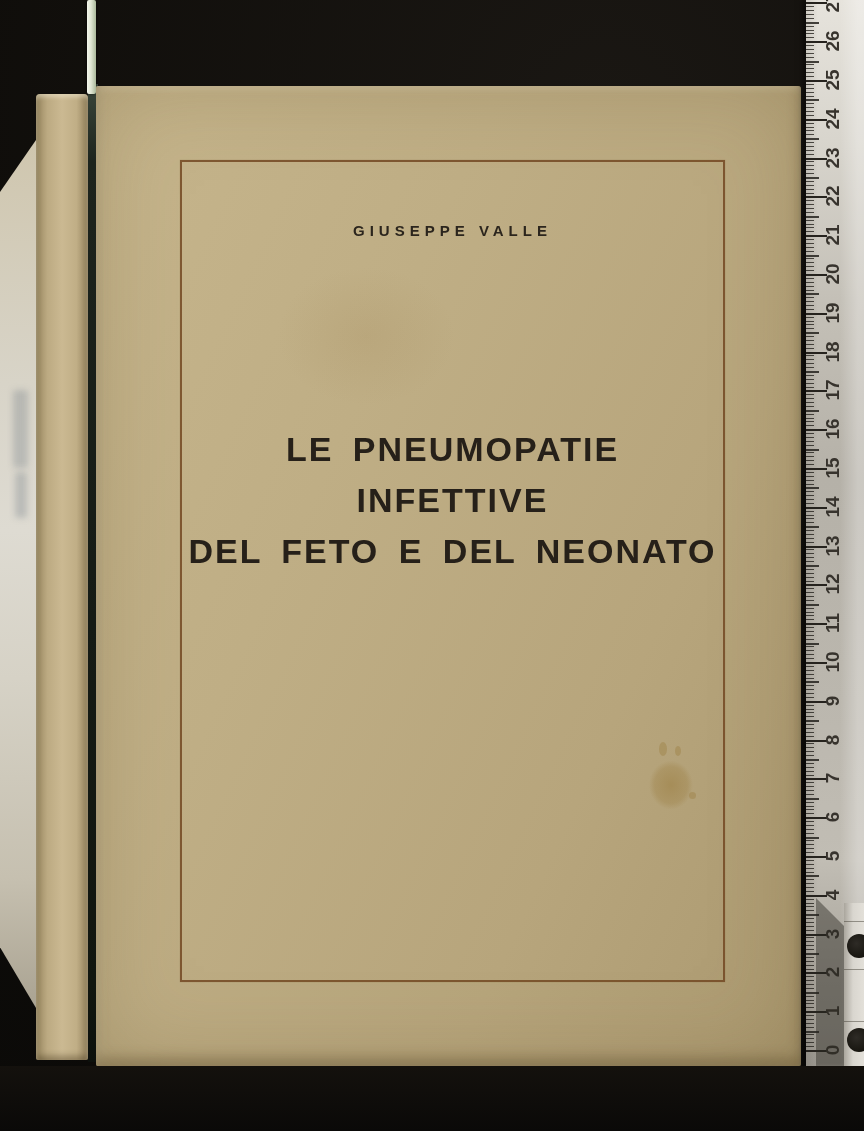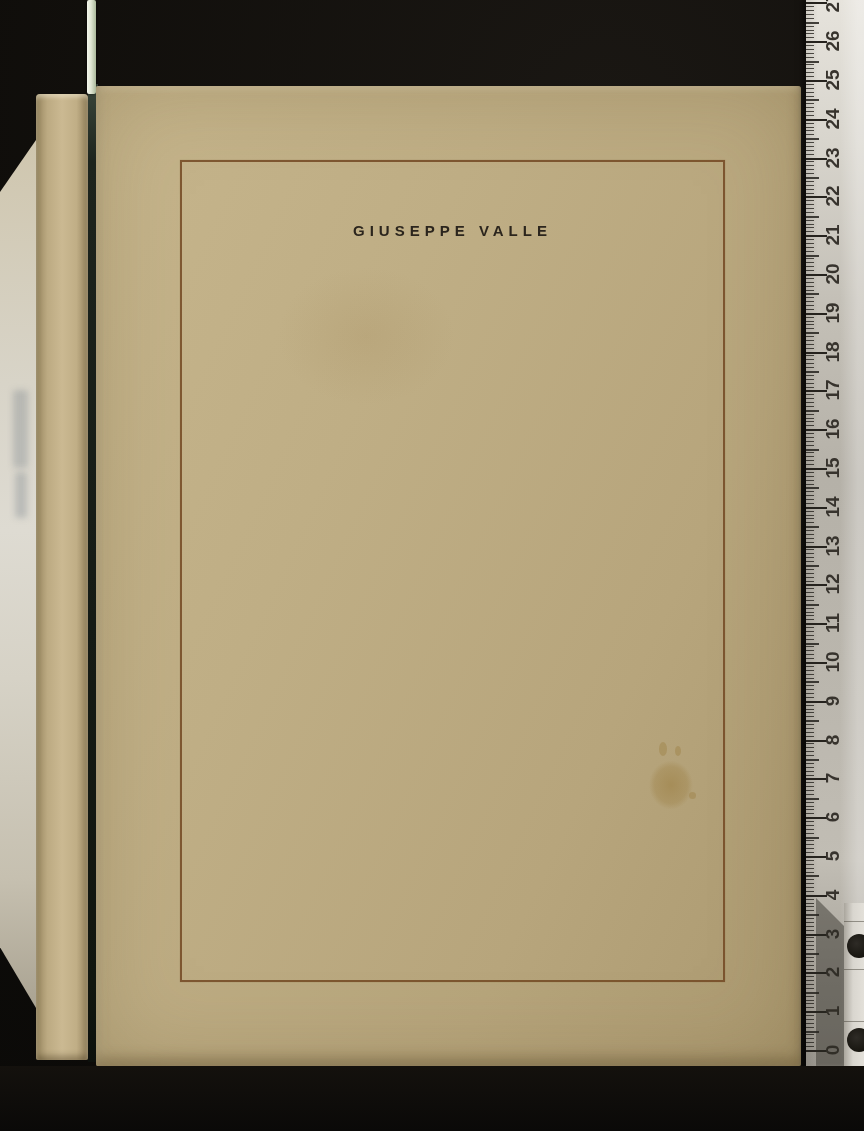--- a/index.html
+++ b/index.html
@@ -153,20 +153,23 @@
 <div class="edge-text">
   <span class="edge-dash">—</span>
   <span class="edge-title">LE PNEUMOPATIE INFETTIVE DEL FETO E DEL NEONATO</span>
 </div>
 
 <div class="cover">
   <div class="faint-patch"></div>
   <div class="cover-border">
     <div class="author">GIUSEPPE VALLE</div>
     <div class="title-block">
+      <div class="title-line">LE PNEUMOPATIE</div>
+      <div class="title-line">INFETTIVE</div>
+      <div class="title-line">DEL FETO E DEL NEONATO</div>
     </div>
   </div>
   <div class="stain">
     <div class="speck speck-1"></div>
     <div class="speck speck-2"></div>
     <div class="speck speck-3"></div>
   </div>
 </div>
 
 <div class="ruler">

